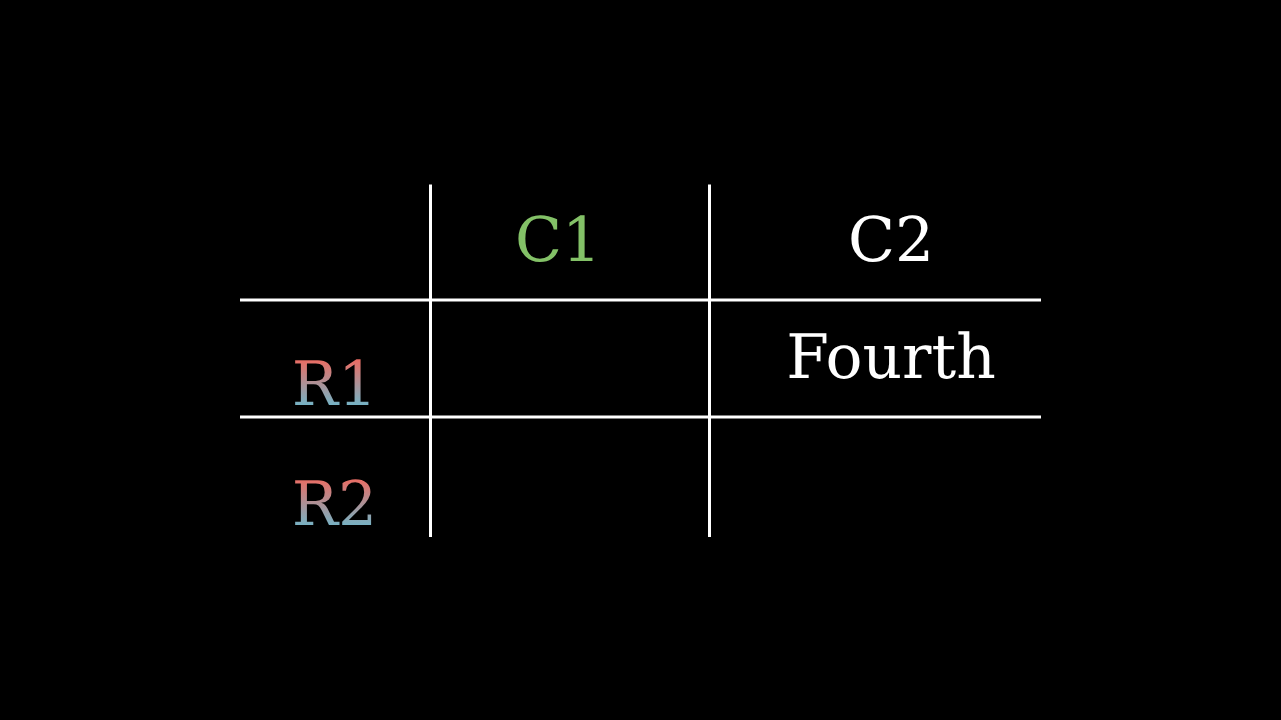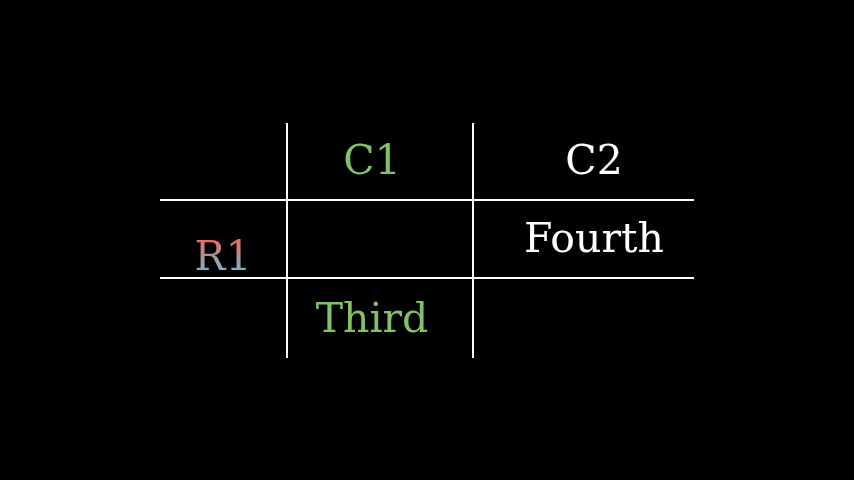--- a/index.html
+++ b/index.html
@@ -64,14 +64,14 @@
   <div class="line hline hline-2"></div>
   <div class="line vline vline-1"></div>
   <div class="line vline vline-2"></div>
 
   <div class="cell row-header col-1 green">C1</div>
   <div class="cell row-header col-2 white">C2</div>
 
   <div class="cell row-1 col-label grad">R1</div>
   <div class="cell row-1 col-2 white">Fourth</div>
 
-  <div class="cell row-2 col-1 green">Third</div>
+  <div class="cell row-2 col-label grad">R2</div>
 </div>
 
 </body></html>

